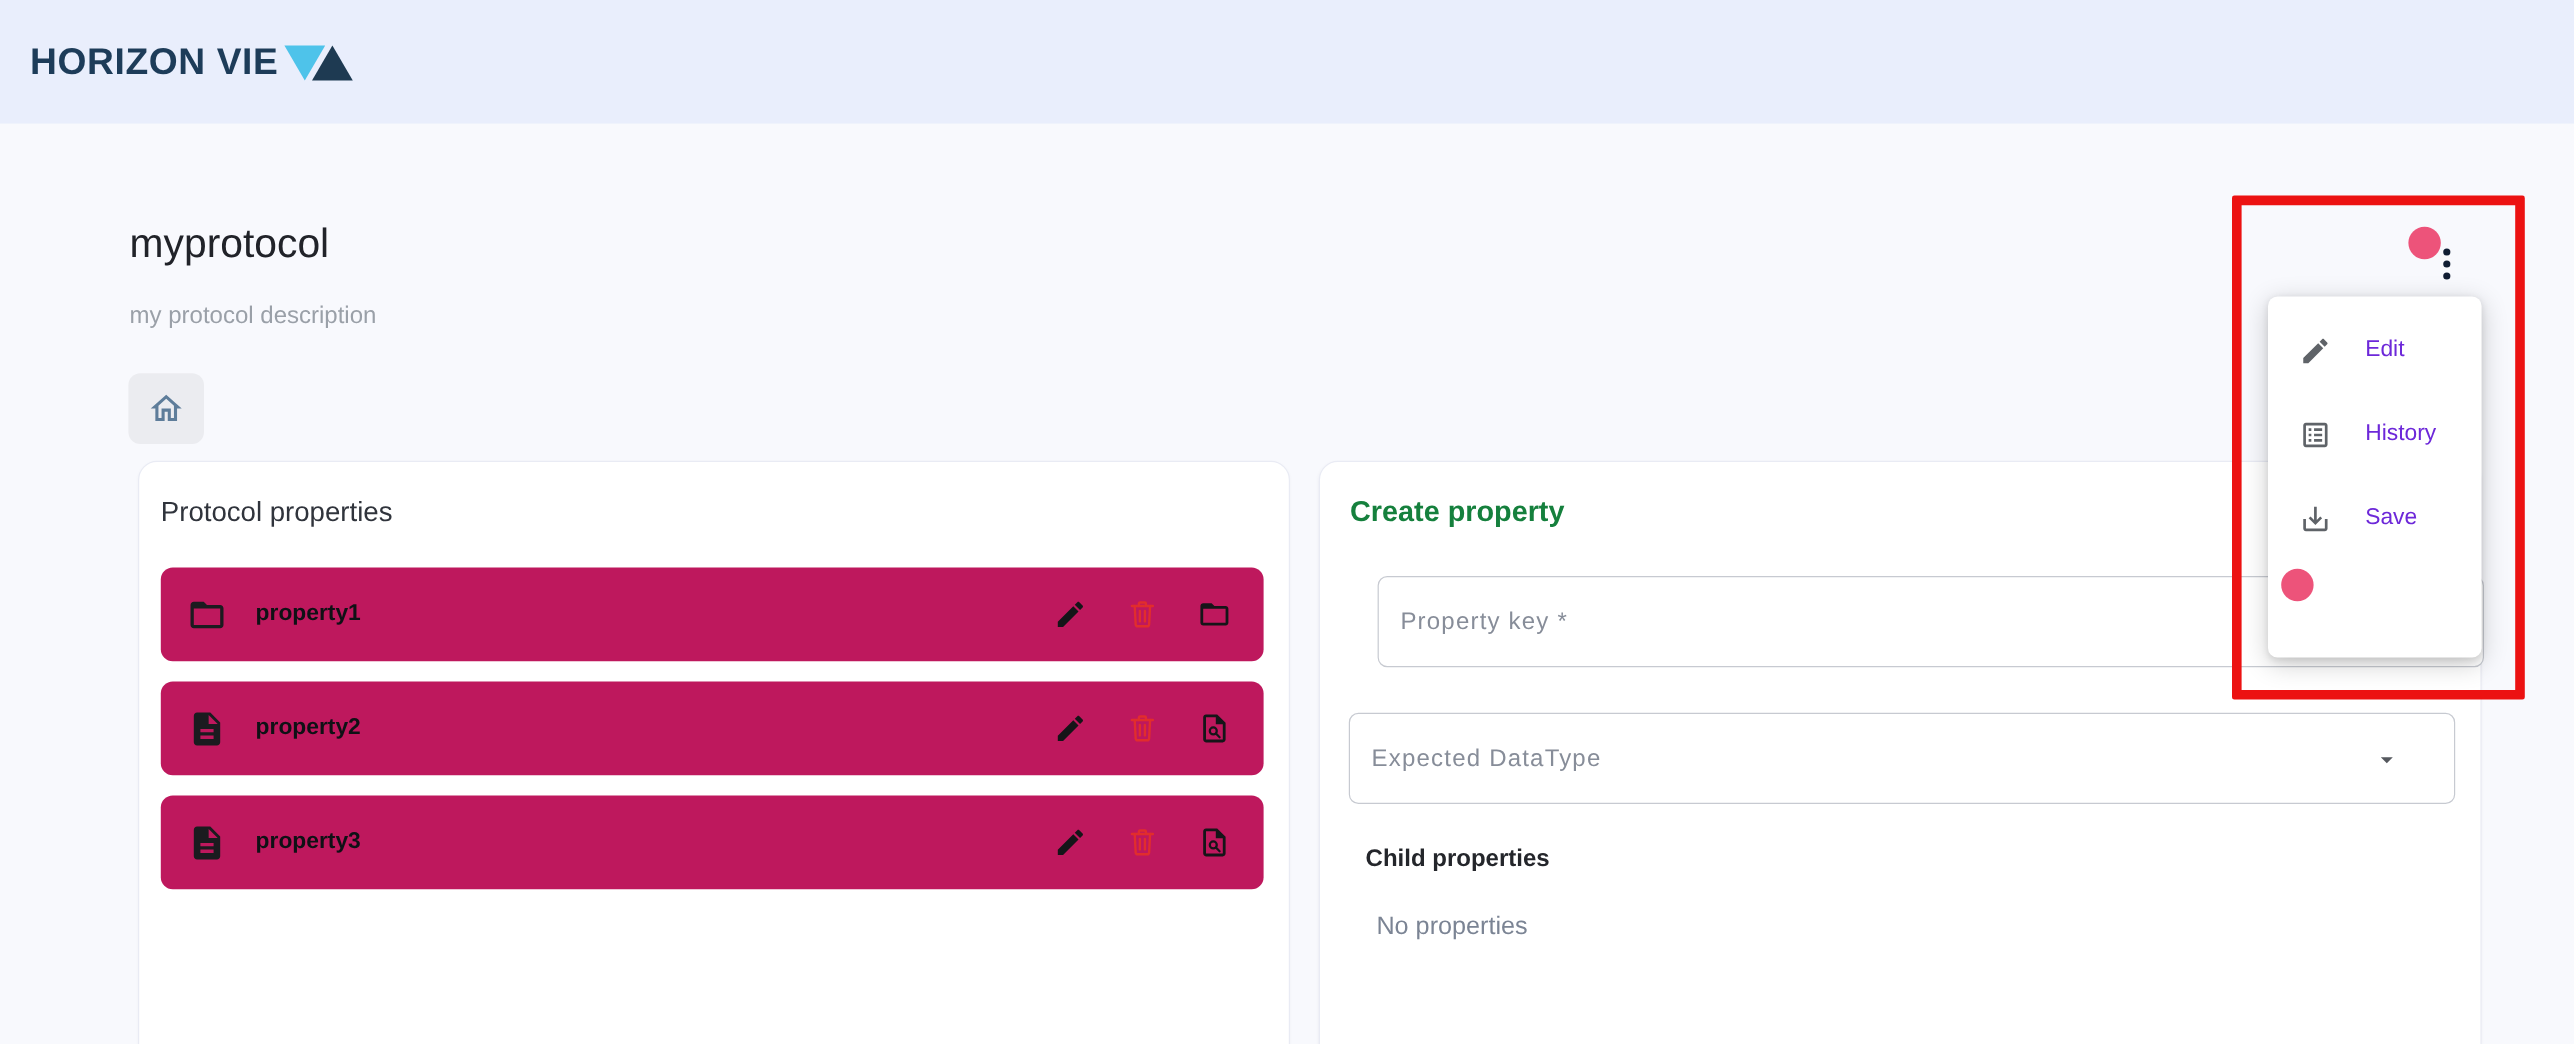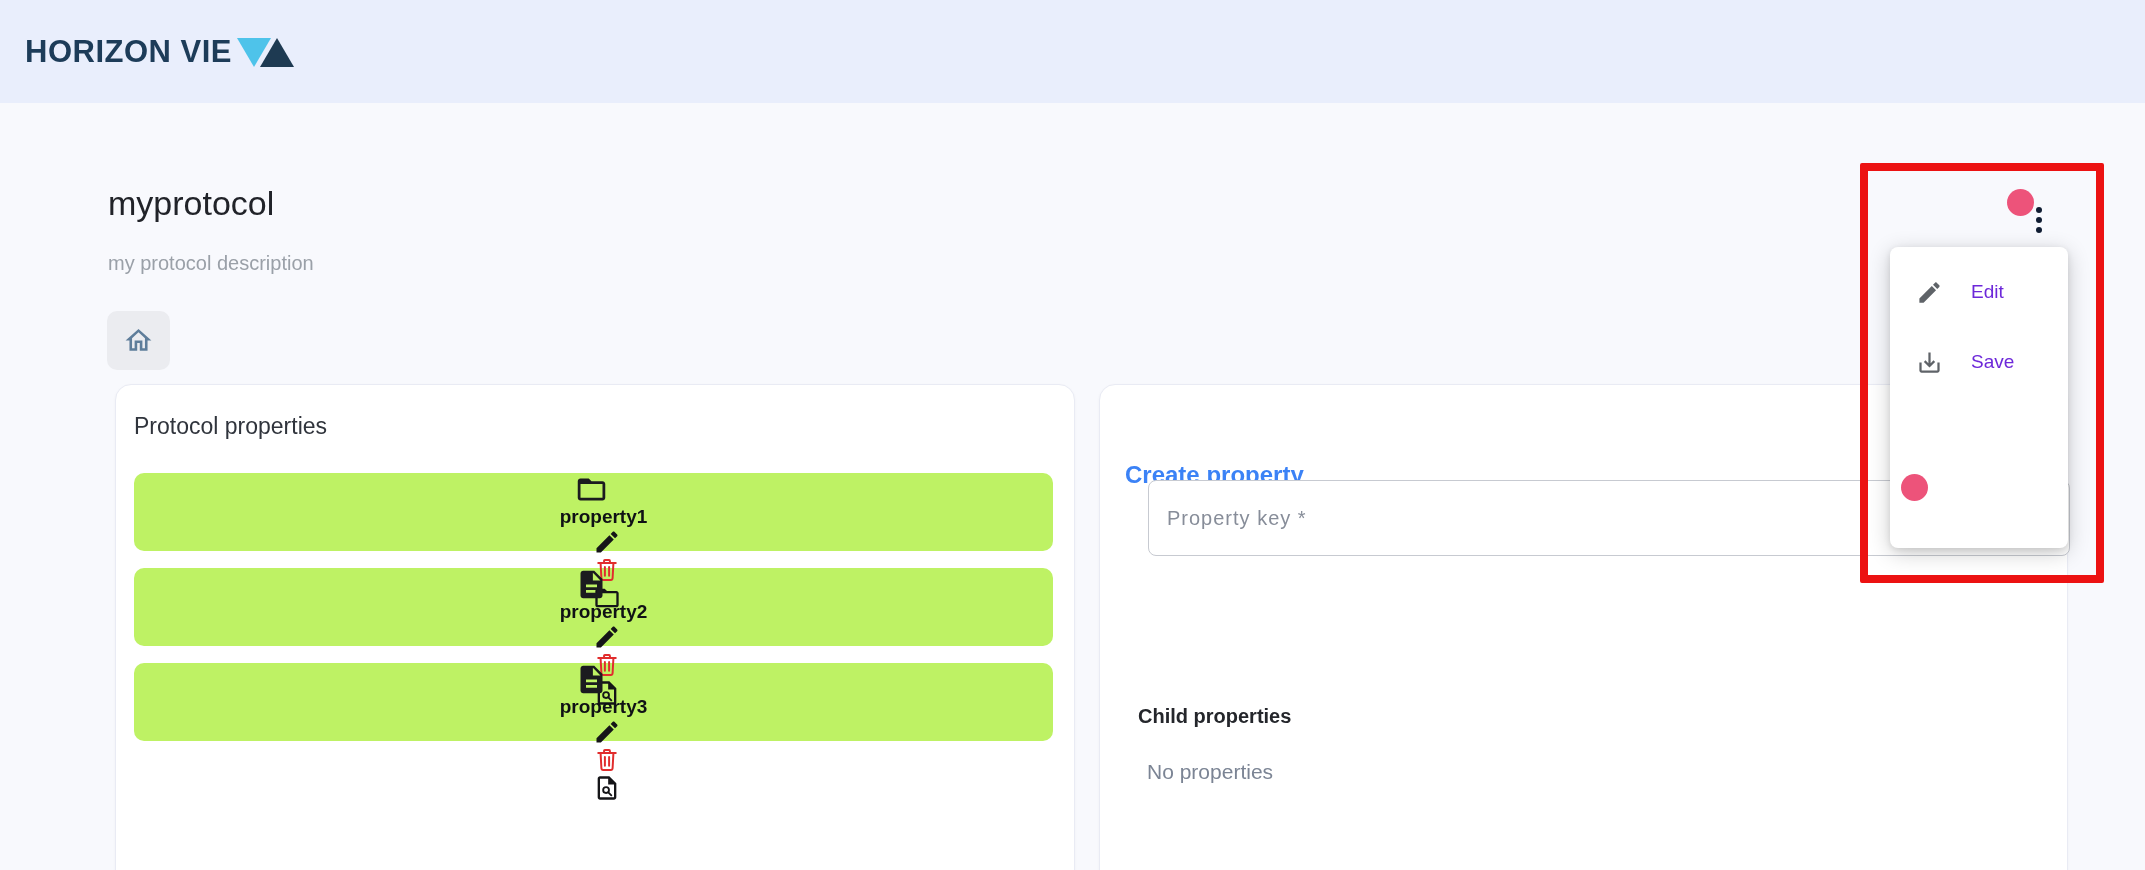--- a/index.html
+++ b/index.html
@@ -61,29 +61,29 @@
   }
   .card-left  { left: 115px;  width: 960px; }
   .card-right { left: 1099px; width: 969px; }
 
   .card-title-plain {
     position: absolute; left: 18px; top: 28px;
     font-size: 23px; font-weight: 400; color: #30343c;
   }
   .card-title-bold {
     position: absolute; left: 25px; top: 28px;
-    font-size: 24px; font-weight: 700; color: #3b82f6; margin-top: 48px;
+    font-size: 24px; font-weight: 700; color: #15803d;
   }
 
   
   .rows { position: absolute; left: 18px; top: 88px; width: 919px; }
   .prop-row {
-    height: 78px; border-radius: 10px; background: #bef264;
+    height: 78px; border-radius: 10px; background: #be185d;
     display: flex; align-items: center;
-    padding: 0 26px 0 22px; margin-bottom: 17px; flex-direction: column;
+    padding: 0 26px 0 22px; margin-bottom: 17px;
   }
   .type-icon svg { width: 33px; height: 33px; fill: #1b1b1f; display: block; }
   .row-label { margin-left: 24px; font-size: 19px; font-weight: 700; color: #0f1115; }
   .row-spacer { flex: 1; }
   .act-btn {
     background: none; border: none; cursor: pointer;
     width: 30px; height: 30px; margin-left: 30px;
     display: flex; align-items: center; justify-content: center;
   }
   .act-btn svg { width: 28px; height: 28px; display: block; }
@@ -269,20 +269,28 @@
     </div>
 
   </div>
 </section>
 
 <section class="card card-right">
   <div class="card-title-bold">Create property</div>
 
   <input class="text-field" type="text" placeholder="Property key *" style="">
 
+  <div class="select-field">
+    <span class="select-label">Expected DataType</span>
+    <span class="select-caret">
+      <svg viewBox="0 0 24 24">
+          <path d="M7 10l5 5 5-5z"></path>
+        </svg>
+    </span>
+  </div>
 
   <div class="child-label">Child properties</div>
   <div class="empty-text">No properties</div>
 </section>
 
 <button class="kebab-btn">
   <span style="display:flex;flex-direction:column;align-items:center;">
     <i></i>
       <i></i>
       <i></i>
@@ -294,20 +302,28 @@
   <div class="menu-item">
     <span class="mi-icon">
       <svg viewBox="0 0 24 24">
           <path d="M3 17.25V21h3.75L17.81 9.94l-3.75-3.75L3 17.25zM20.71 7.04c.39-.39.39-1.02 0-1.41l-2.34-2.34c-.39-.39-1.02-.39-1.41 0l-1.83 1.83 3.75 3.75 1.83-1.83z"></path>
         </svg>
     </span>
     <span class="mi-label">Edit</span>
   </div>
 
 
+  <div class="menu-item">
+    <span class="mi-icon">
+      <svg viewBox="0 0 24 24">
+          <path d="M19 5v14H5V5h14m0-2H5c-1.1 0-2 .9-2 2v14c0 1.1.9 2 2 2h14c1.1 0 2-.9 2-2V5c0-1.1-.9-2-2-2zm-8 4h6v2h-6V7zm0 4h6v2h-6v-2zm0 4h6v2h-6v-2zM7 7h2v2H7V7zm0 4h2v2H7v-2zm0 4h2v2H7v-2z"></path>
+        </svg>
+    </span>
+    <span class="mi-label">History</span>
+  </div>
 
   <div class="menu-item">
     <span class="mi-icon">
       <svg viewBox="0 0 24 24">
           <path d="M19 12v7H5v-7H3v7c0 1.1.9 2 2 2h14c1.1 0 2-.9 2-2v-7h-2zm-6 .67l2.59-2.58L17 11.5l-5 5-5-5 1.41-1.41L11 12.67V3h2v9.67z"></path>
         </svg>
     </span>
     <span class="mi-label">Save</span>
   </div>
 

